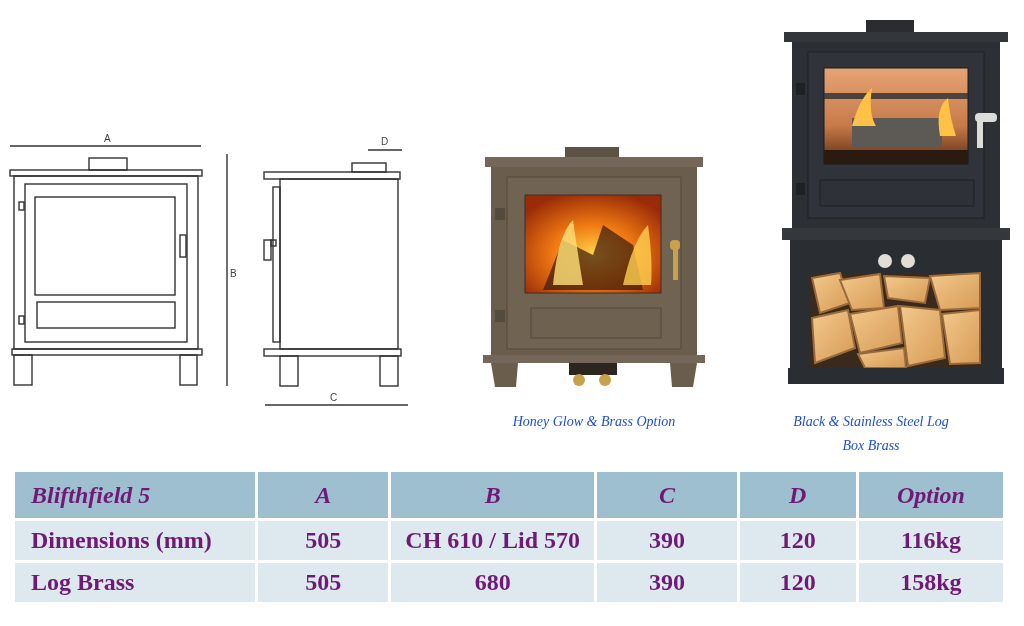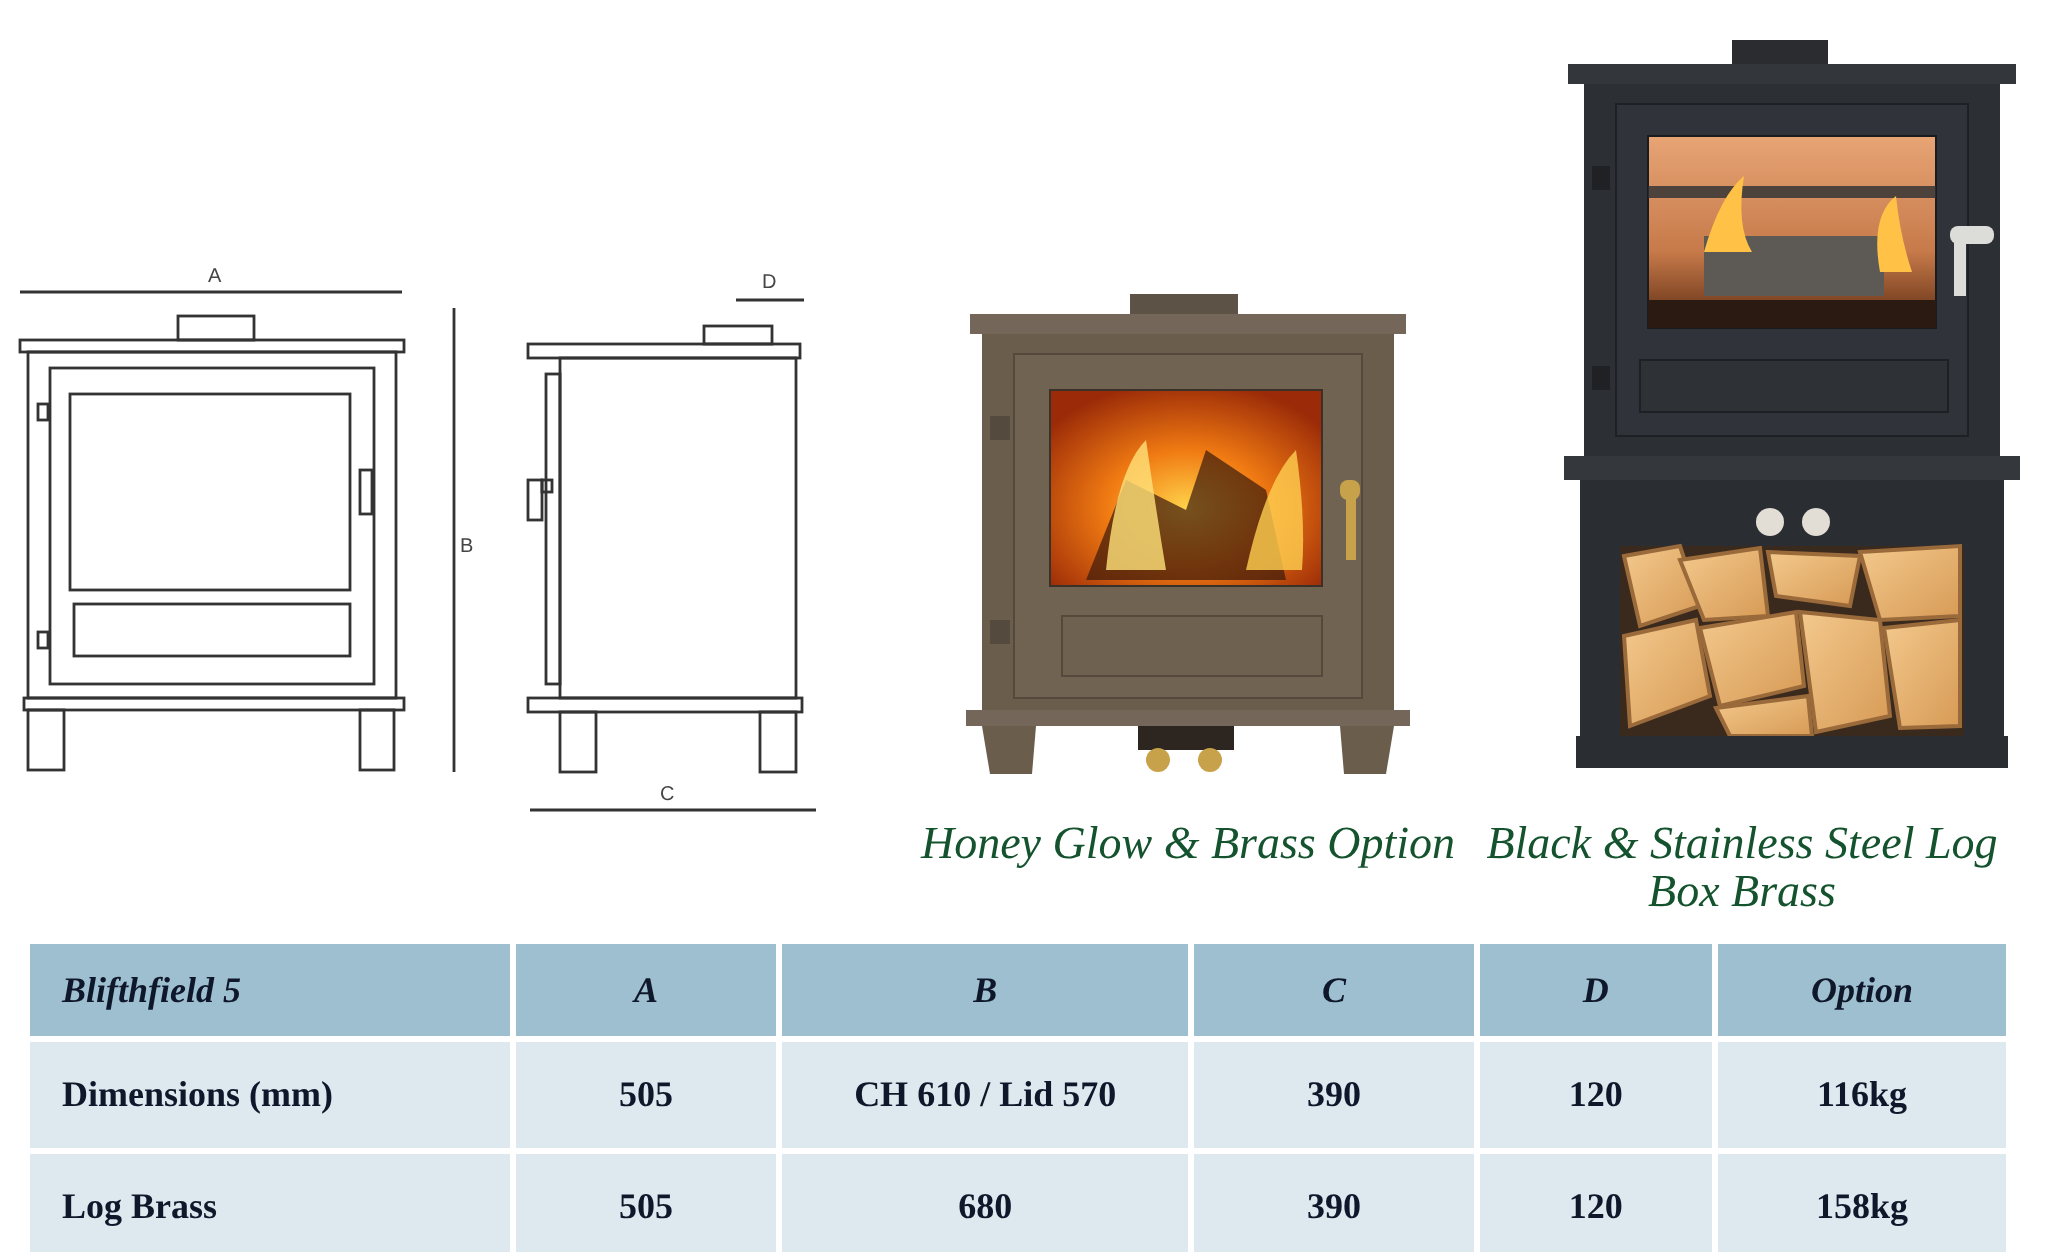--- a/index.html
+++ b/index.html
@@ -10,37 +10,37 @@
   .drawing { position: absolute; }
   .drawing svg { display: block; }
   .dim-label { position: absolute; font-family: "Liberation Sans", "DejaVu Sans", sans-serif; font-size: 10px; color: #444; }
 
   
   .photo { position: absolute; }
   .photo svg { display: block; }
 
   .caption {
     position: absolute; font-family: "Liberation Serif", "DejaVu Serif", serif;
-    font-style: italic; font-size: 23px; color: #14532d; text-align: center; line-height: 24px;
+    font-style: italic; font-size: 14px; color: #1d4ed8; text-align: center; line-height: 24px;
   }
 
   
   .spec-table {
     position: absolute; left: 15px; top: 469px; width: 994px;
     border-collapse: separate; border-spacing: 3px 3px;
     margin-left: -3px;
   }
   .spec-table th, .spec-table td {
     font-family: "Liberation Serif", "DejaVu Serif", serif;
-    font-size: 18px; color: #0f172a; text-align: center; vertical-align: middle;
+    font-size: 24px; color: #701a75; text-align: center; vertical-align: middle;
   }
   .spec-table th {
     background: #9ebfd0; height: 46px; font-style: italic; font-weight: bold;
   }
-  .spec-table td { background: #dde8ef; height: 53px; font-weight: bold; margin-left: 28px; }
+  .spec-table td { background: #dde8ef; height: 39px; font-weight: bold; margin-left: 28px; }
   .spec-table .first { text-align: left; padding-left: 16px; }
   .spec-table td.first { font-weight: bold; }
 </style>
 </head>
 <body>
 
 <div class="drawing" style="left:8px; top:140px;">
   <svg width="240" height="250" viewBox="0 0 240 250">
     <g fill="none" stroke="#333" stroke-width="1.4">
       <line x1="2" y1="6" x2="193" y2="6"></line>

